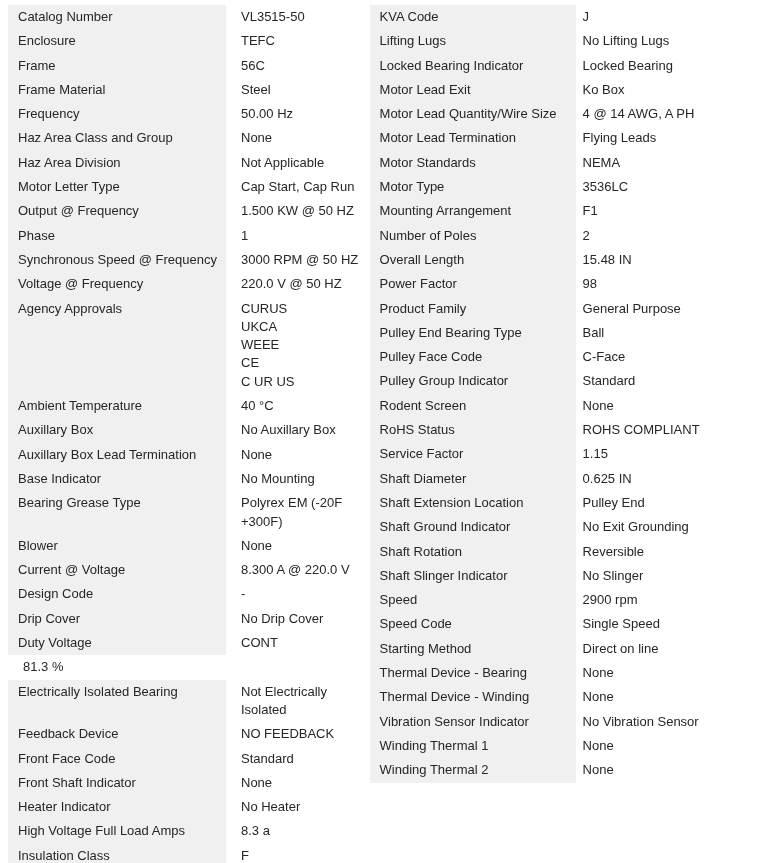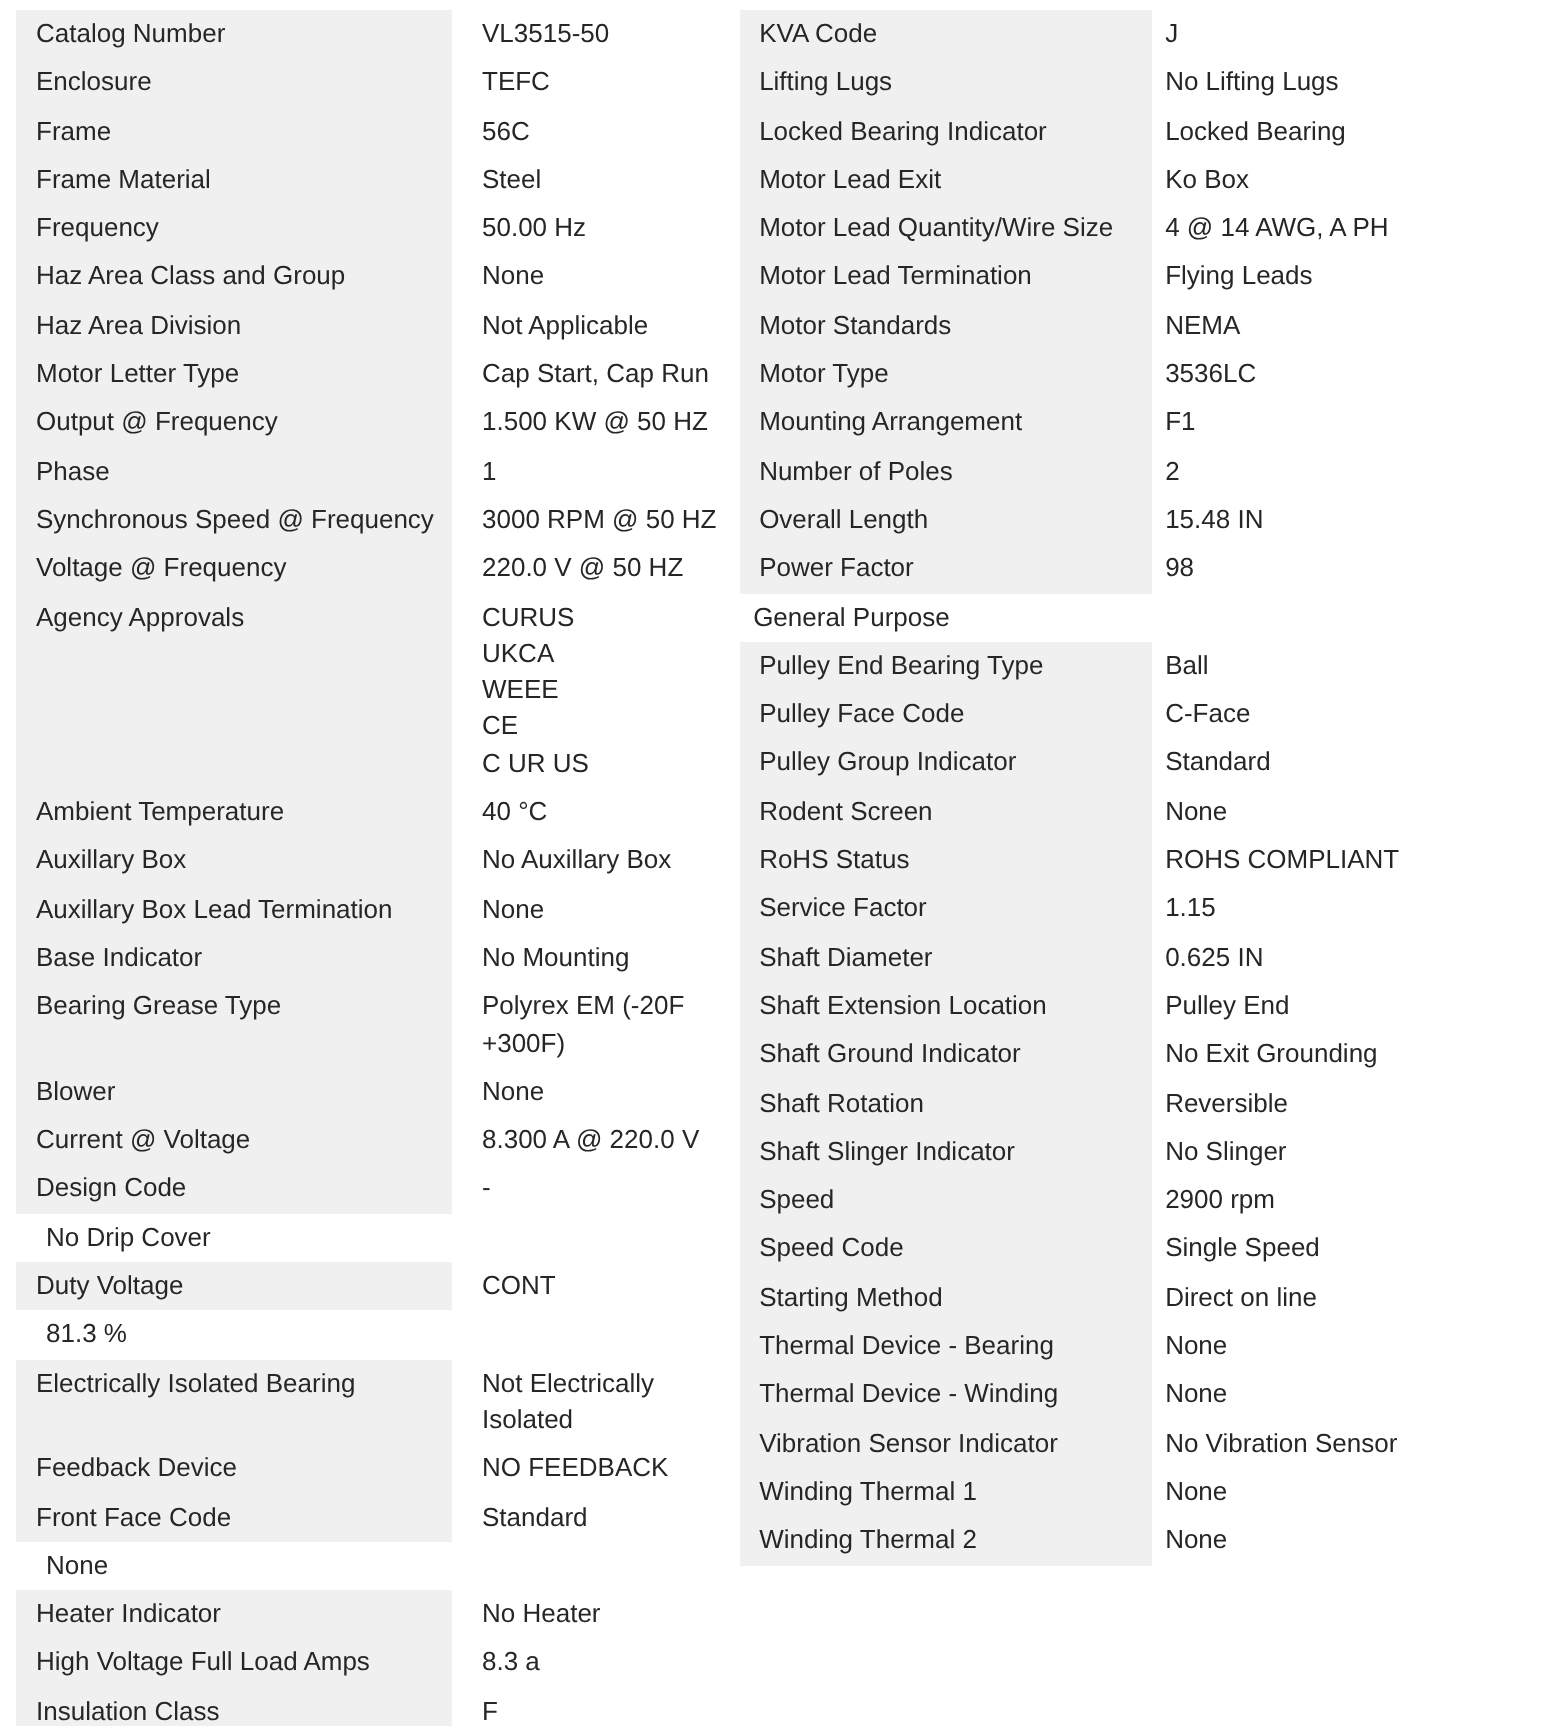--- a/index.html
+++ b/index.html
@@ -136,20 +136,21 @@
       </div>
       <div class="spec-row">
         <div class="spec-label">Current @ Voltage</div>
         <div class="spec-value">8.300 A @ 220.0 V</div>
       </div>
       <div class="spec-row">
         <div class="spec-label">Design Code</div>
         <div class="spec-value">-</div>
       </div>
       <div class="spec-row">
+        <div class="spec-label">Drip Cover</div>
         <div class="spec-value">No Drip Cover</div>
       </div>
       <div class="spec-row">
         <div class="spec-label">Duty Voltage</div>
         <div class="spec-value">CONT</div>
       </div>
       <div class="spec-row">
         <div class="spec-value">81.3 %</div>
       </div>
       <div class="spec-row">
@@ -158,20 +159,21 @@
       </div>
       <div class="spec-row">
         <div class="spec-label">Feedback Device</div>
         <div class="spec-value">NO FEEDBACK</div>
       </div>
       <div class="spec-row">
         <div class="spec-label">Front Face Code</div>
         <div class="spec-value">Standard</div>
       </div>
       <div class="spec-row">
+        <div class="spec-label">Front Shaft Indicator</div>
         <div class="spec-value">None</div>
       </div>
       <div class="spec-row">
         <div class="spec-label">Heater Indicator</div>
         <div class="spec-value">No Heater</div>
       </div>
       <div class="spec-row">
         <div class="spec-label">High Voltage Full Load Amps</div>
         <div class="spec-value">8.3 a</div>
       </div>
@@ -227,20 +229,21 @@
       </div>
       <div class="spec-row">
         <div class="spec-label">Overall Length</div>
         <div class="spec-value">15.48 IN</div>
       </div>
       <div class="spec-row">
         <div class="spec-label">Power Factor</div>
         <div class="spec-value">98</div>
       </div>
       <div class="spec-row">
+        <div class="spec-label">Product Family</div>
         <div class="spec-value">General Purpose</div>
       </div>
       <div class="spec-row">
         <div class="spec-label">Pulley End Bearing Type</div>
         <div class="spec-value">Ball</div>
       </div>
       <div class="spec-row">
         <div class="spec-label">Pulley Face Code</div>
         <div class="spec-value">C-Face</div>
       </div>

